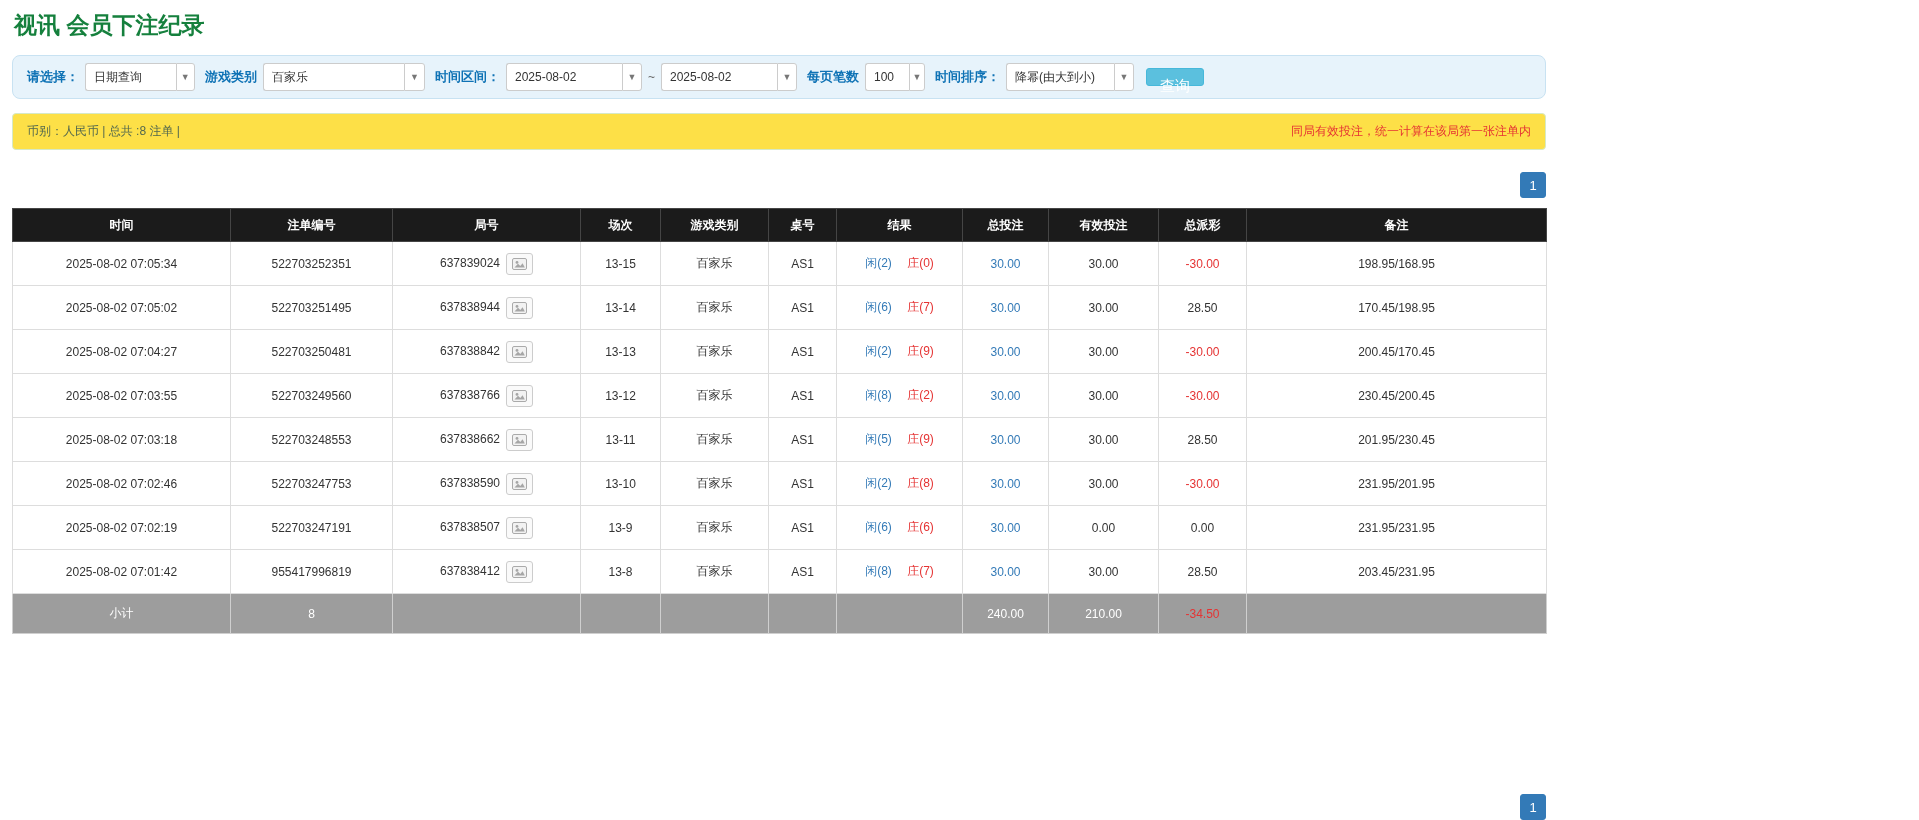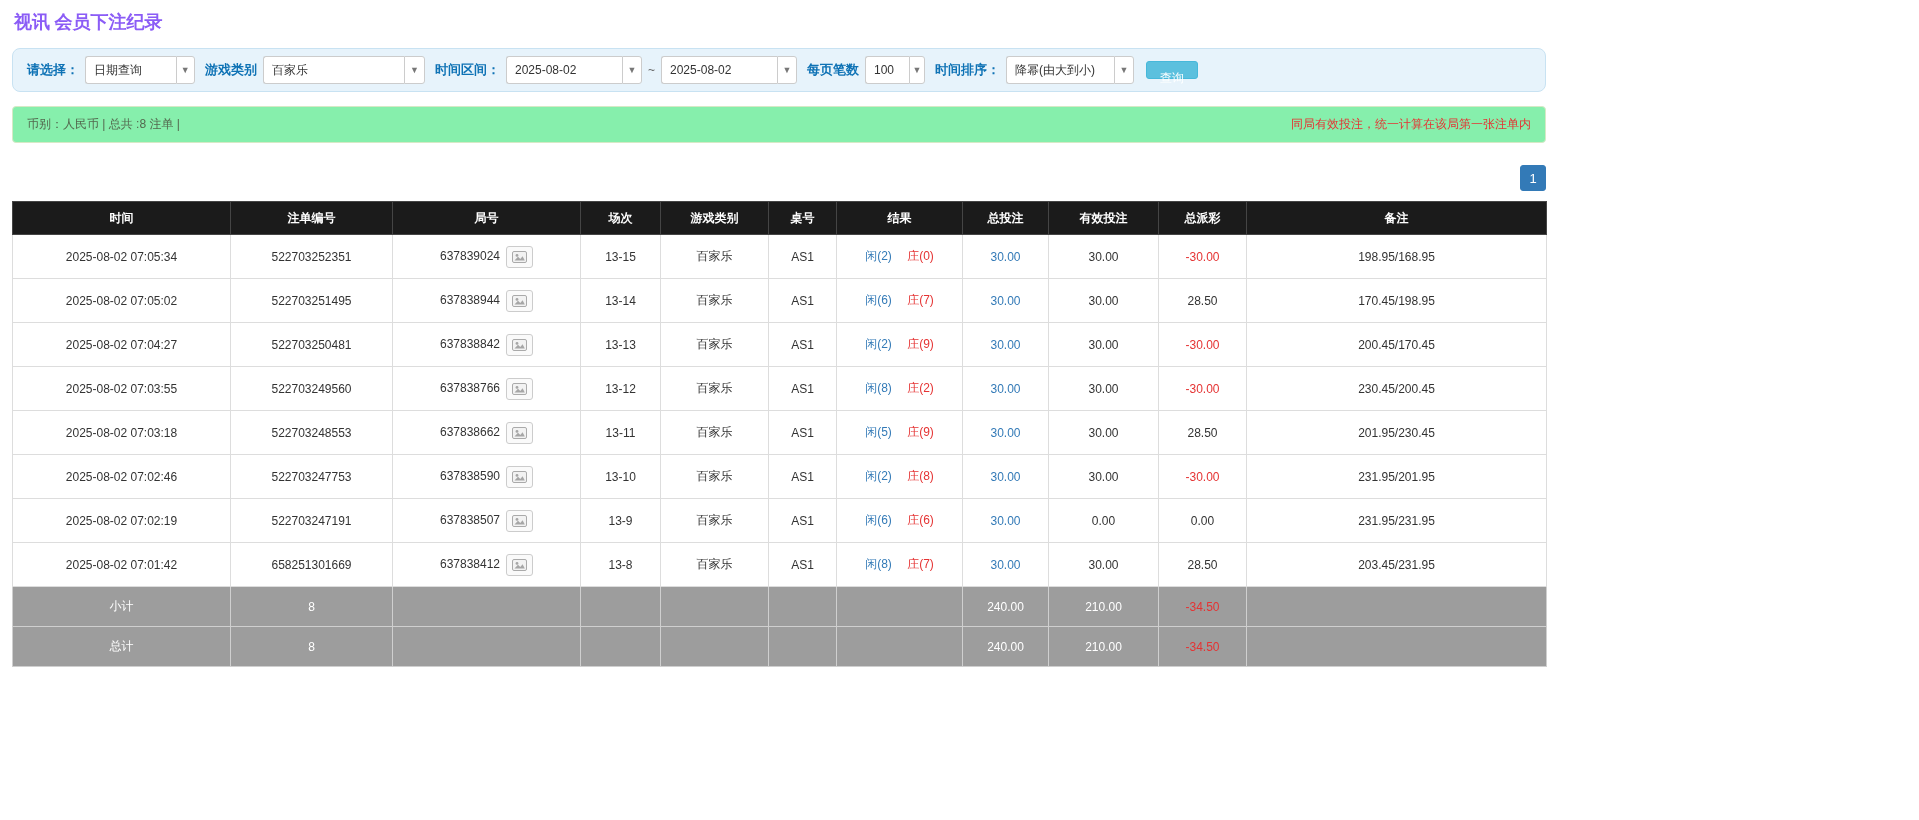--- a/index.html
+++ b/index.html
@@ -1,34 +1,34 @@
 <!DOCTYPE html>
 <html><head>
 <meta charset="utf-8">
 <style>
   * { box-sizing: border-box; margin: 0; padding: 0; }
   html, body { width: 1919px; height: 820px; overflow: hidden; background: #fff; }
   body { font-family: "Liberation Sans", "DejaVu Sans", sans-serif; font-size: 12px; color: #333; }
   .container { width: 1534px; margin: 6px 0 0 12px; }
 
-  .page-title { font-size: 18px; font-weight: bold; color: #8b5cf6; padding: 4px 0 14px 2px; font-family: Liberation Serif, serif; }
+  .page-title { font-size: 23px; font-weight: bold; color: #15803d; padding: 4px 0 14px 2px; }
 
   
   .filter-bar { background: #e7f3fb; border: 1px solid #c8e2f2; border-radius: 8px; padding: 7px 12px; display: flex; align-items: center; }
   .flabel { color: #0e72b5; font-weight: bold; font-size: 13px; white-space: nowrap; margin: 0 6px 0 10px; }
   .flabel:first-child { margin-left: 2px; }
   .combo { display: inline-flex; height: 28px; }
   .combo input { border: 1px solid #ccc; border-right: none; background: #fff; height: 28px; padding: 0 8px; font-size: 12px; color: #333; border-radius: 3px 0 0 3px; outline: none; font-family: inherit; width: 100%; }
   .combo .caret-btn { width: 24px; height: 28px; border: 1px solid #ccc; background: #fff; border-radius: 0 3px 3px 0; color: #777; font-size: 9px; display: flex; align-items: center; justify-content: center; cursor: pointer; padding: 0; }
   .w-select { width: 110px; } .w-game { width: 162px; } .w-date { width: 136px; } .w-per { width: 60px; } .w-sort { width: 128px; }
   .tilde { color: #666; margin: 0 6px; }
-  .btn-query { background: #5bc0de; border: 1px solid #46b8da; color: #fff; height: 15px; padding: 8px 13px; border-radius: 3px; font-size: 12px; cursor: pointer; margin-left: 12px; font-family: inherit; }
+  .btn-query { background: #5bc0de; border: 1px solid #46b8da; color: #fff; height: 15px; padding: 8px 13px; border-radius: 3px; font-size: 15px; cursor: pointer; margin-left: 12px; font-family: inherit; }
 
   
-  .alert-bar { margin-top: 14px; background: #86efac; border: 1px solid #d6e9c6; border-radius: 4px; height: 37px; display: flex; align-items: center; justify-content: space-between; padding: 0 14px; }
+  .alert-bar { margin-top: 14px; background: #fde047; border: 1px solid #d6e9c6; border-radius: 4px; height: 37px; display: flex; align-items: center; justify-content: space-between; padding: 0 14px; }
   .alert-left { color: #53684e; font-size: 12px; }
   .alert-right { color: #e53333; font-size: 12px; }
 
   
   .pager { display: flex; justify-content: flex-end; margin-top: 22px; }
   .pager.bottom { margin-top: 160px; }
   .page-btn { min-width: 26px; height: 26px; background: #337ab7; border: 1px solid #337ab7; color: #fff; border-radius: 3px; font-size: 13px; display: flex; align-items: center; justify-content: center; cursor: pointer; font-family: inherit; }
 
   
   table { border-collapse: collapse; table-layout: fixed; width: 1534px; margin-top: 10px; }
@@ -290,21 +290,21 @@
       <span class="res-player">闲(6)</span>
       <span class="res-banker">庄(6)</span>
     </td>
     <td><a href="#" class="bet-link">30.00</a></td>
     <td>0.00</td>
     <td>0.00</td>
     <td>231.95/231.95</td>
   </tr>
         <tr>
     <td>2025-08-02 07:01:42</td>
-    <td>658251301669</td>
+    <td>955417996819</td>
     <td>
       <span>637838412</span><button type="button" class="icon-btn">
               <svg width="15" height="12" viewBox="0 0 15 12">
                 <rect x="0.5" y="0.5" width="14" height="11" rx="1.5" fill="#f2f2f2" stroke="#aaa"></rect>
                 <circle cx="5" cy="4.4" r="1.4" fill="#a6a6a6"></circle>
                 <path d="M2.5 9.5 L6 5.8 L8.3 8 L10.6 5.2 L12.8 9.5 Z" fill="#a6a6a6"></path>
               </svg>
             </button>
     </td>
     <td>13-8</td>
@@ -327,33 +327,20 @@
         <td></td>
         <td></td>
         <td></td>
         <td></td>
         <td></td>
         <td>240.00</td>
         <td>210.00</td>
         <td class="neg">-34.50</td>
         <td></td>
       </tr>
-      <tr class="sum-row">
-        <td>总计</td>
-        <td>8</td>
-        <td></td>
-        <td></td>
-        <td></td>
-        <td></td>
-        <td></td>
-        <td>240.00</td>
-        <td>210.00</td>
-        <td class="neg">-34.50</td>
-        <td></td>
-      </tr>
     </tbody>
   </table>
 
   <div class="pager bottom">
     <button type="button" class="page-btn">1</button>
   </div>
 
 </div>
 
 </body></html>

